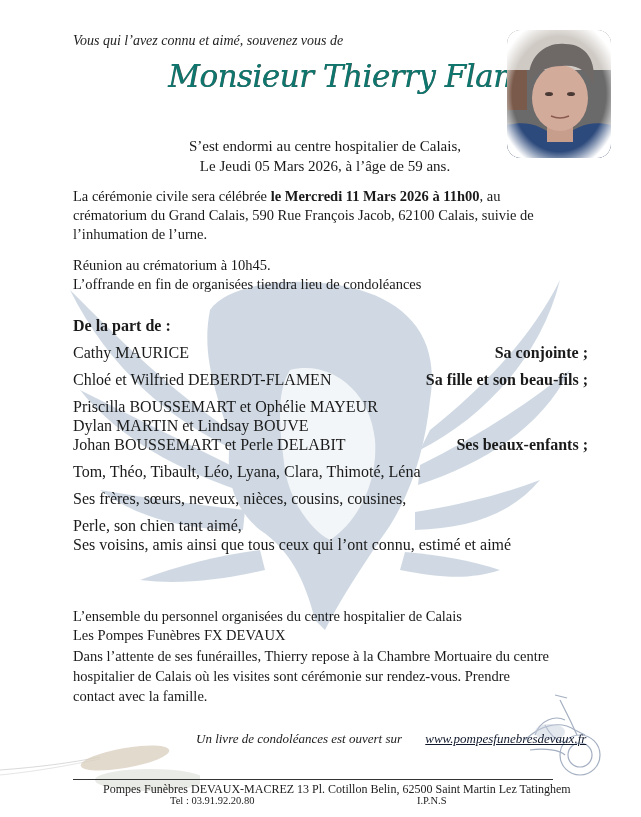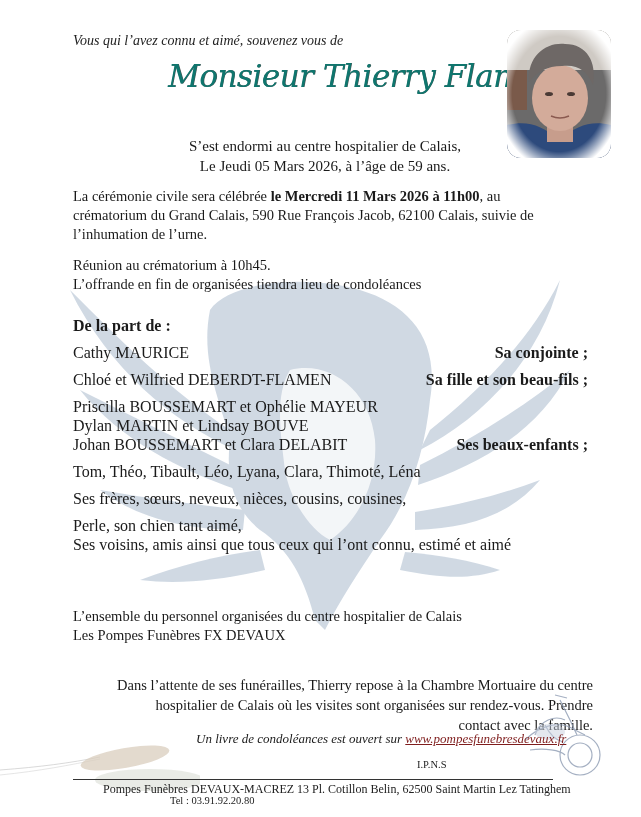--- a/index.html
+++ b/index.html
@@ -42,31 +42,31 @@
 
     .family { position: absolute; left: 73px; top: 316px; width: 515px; font-size: 16px; z-index: 1; }
     .family .heading { font-weight: bold; margin-bottom: 8px; height: 19px; line-height: 19px; }
     .fam-row { position: relative; line-height: 19px; }
     .fam-row .names { display: block; }
     .fam-row .rel { position: absolute; right: 0; bottom: 0; font-weight: bold; }
     .gap { height: 8px; }
     .rel-solo { text-align: right; font-weight: bold; line-height: 19px; }
 
     .staff { top: 607px; }
-    .repose { top: 675px; line-height: 20px; text-align: right; }
+    .repose { top: 646px; line-height: 20px; }
 
     .condolences {
       position: absolute; left: 196px; top: 731px; font-style: italic; font-size: 13px; z-index: 2;
     }
-    .condolences a { color: #7f1d1d; text-decoration: underline; }
+    .condolences a { color: #0f172a; text-decoration: underline; margin-left: 20px; }
 
     .footer-rule { position: absolute; left: 73px; top: 779px; width: 480px; height: 1px; background: #333; z-index: 2; }
     .footer-line1 { position: absolute; left: 103px; top: 782px; font-size: 12px; color: #222; z-index: 2; }
     .footer-tel { position: absolute; left: 170px; top: 795px; font-size: 10.5px; color: #222; z-index: 2; }
-    .footer-ipns { position: absolute; left: 417px; top: 759px; font-size: 10.5px; color: #222; z-index: 2; text-align: center; }
+    .footer-ipns { position: absolute; left: 417px; top: 795px; font-size: 10.5px; color: #222; z-index: 2; text-align: center; }
 
     .motorcycle { position: absolute; left: 505px; top: 680px; width: 100px; height: 100px; z-index: 1; }
     .feather { position: absolute; left: 0px; top: 745px; width: 200px; height: 50px; z-index: 1; }
   </style>
 </head>
 <body>
 
 <div class="page">
 
   <svg class="watermark" viewBox="0 0 520 360">
@@ -147,21 +147,21 @@
 
     <div class="fam-row">
       <span class="names">Chloé et Wilfried DEBERDT-FLAMEN</span>
       <span class="rel">Sa fille et son beau-fils ;</span>
     </div>
     <div class="gap"></div>
 
     <div class="fam-row">
       <span class="names">Priscilla BOUSSEMART et Ophélie MAYEUR</span>
       <span class="names">Dylan MARTIN et Lindsay BOUVE</span>
-      <span class="names">Johan BOUSSEMART et Clara DELABIT</span>
+      <span class="names">Johan BOUSSEMART et Perle DELABIT</span>
       <span class="rel">Ses beaux-enfants ;</span>
     </div>
     <div class="gap"></div>
 
     <div class="fam-row">
       <span class="names">Tom, Théo, Tibault, Léo, Lyana, Clara, Thimoté, Léna</span>
     </div>
     <div class="gap"></div>
 
     <div class="fam-row">
@@ -175,21 +175,21 @@
     </div>
   </div>
 
   <div class="block staff">
     <div>L’ensemble du personnel organisées du centre hospitalier de Calais</div>
     <div>Les Pompes Funèbres FX DEVAUX</div>
   </div>
 
   <div class="block repose">
     <div>Dans l’attente de ses funérailles, Thierry repose à la Chambre Mortuaire du centre</div>
-    <div>hospitalier de Calais où les visites sont organisées sur rendez-vous. Prendre</div>
+    <div>hospitalier de Calais où les visites sont cérémonie sur rendez-vous. Prendre</div>
     <div>contact avec la famille.</div>
   </div>
 
   <svg class="motorcycle" viewBox="0 0 100 100">
     <g fill="none" stroke="#8e9cb3" stroke-width="1.2" opacity="0.8">
       <circle cx="75" cy="75" r="20"></circle>
       <circle cx="75" cy="75" r="12"></circle>
       <path d="M20 60 C35 45, 55 40, 70 50 L80 55"></path>
       <path d="M30 55 C35 40, 50 35, 60 40"></path>
       <path d="M55 20 L65 40 L72 55"></path>

